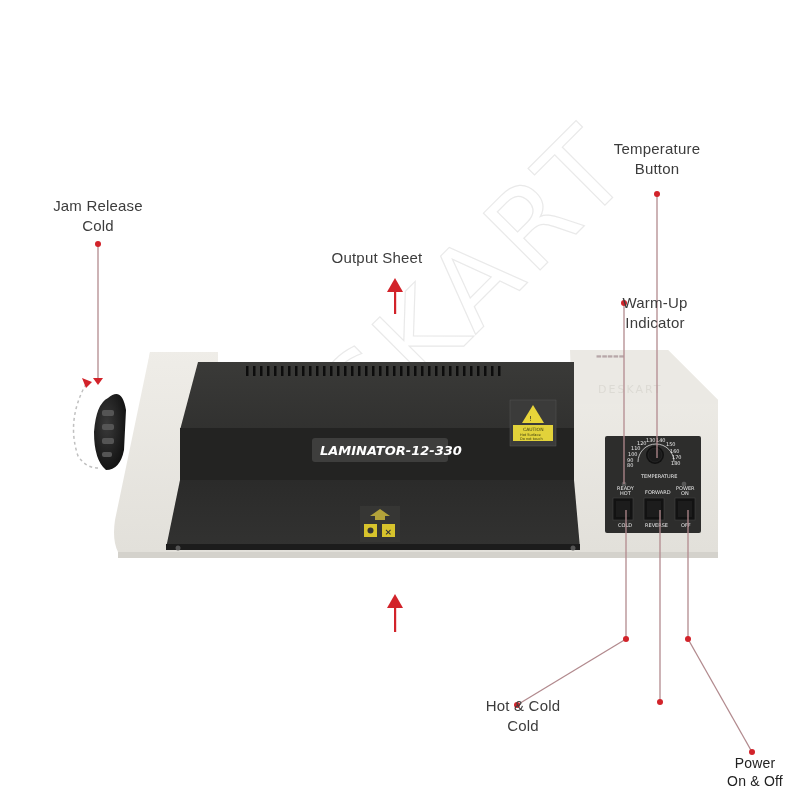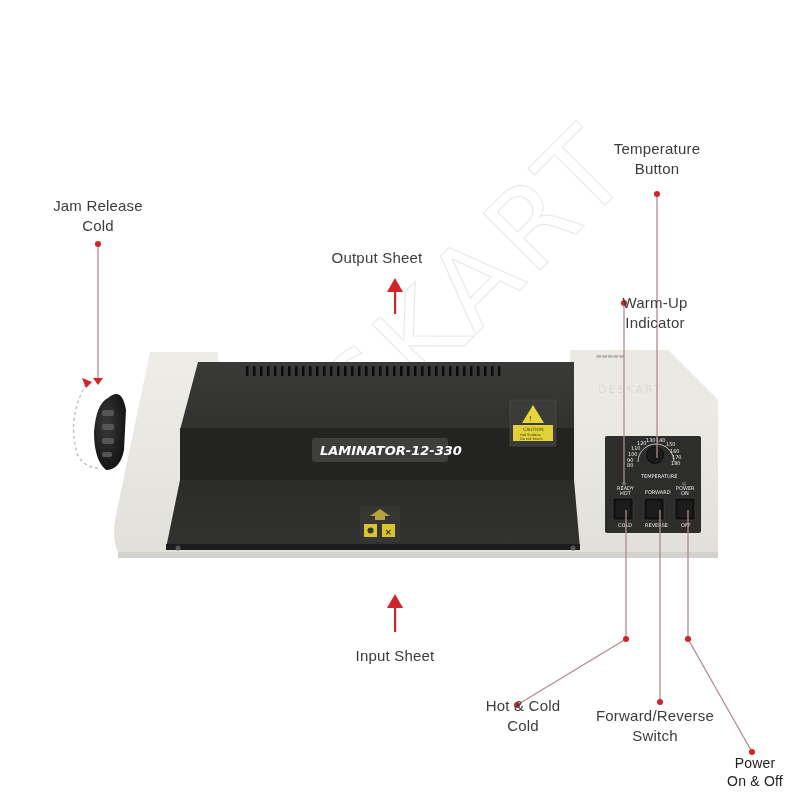--- a/index.html
+++ b/index.html
@@ -246,31 +246,24 @@
 <div class="callout" style="left:597px; top:139px; width:120px;">
   <span>Temperature</span>
   <span>Button</span>
 </div>
 
 <div class="callout" style="left:600px; top:256px; width:110px;margin-top:37px;">
   <span>Warm-Up</span>
   <span>Indicator</span>
 </div>
 
-<div class="callout" style="left:330px; top:646px; width:130px;">
-  <span>Input Sheet</span>
-</div>
 
 <div class="callout" style="left:463px; top:696px; width:120px;">
   <span>Hot &amp; Cold</span>
   <span>Cold</span>
 </div>
 
-<div class="callout" style="left:585px; top:706px; width:140px;">
-  <span>Forward/Reverse</span>
-  <span>Switch</span>
-</div>
 
 <div class="callout dark-callout" style="left:712px; top:754px; width:86px; font-size:14px; line-height:18px;">
   <span>Power</span>
   <span>On &amp; Off</span>
 </div>
 </div>
 
 </body></html>

